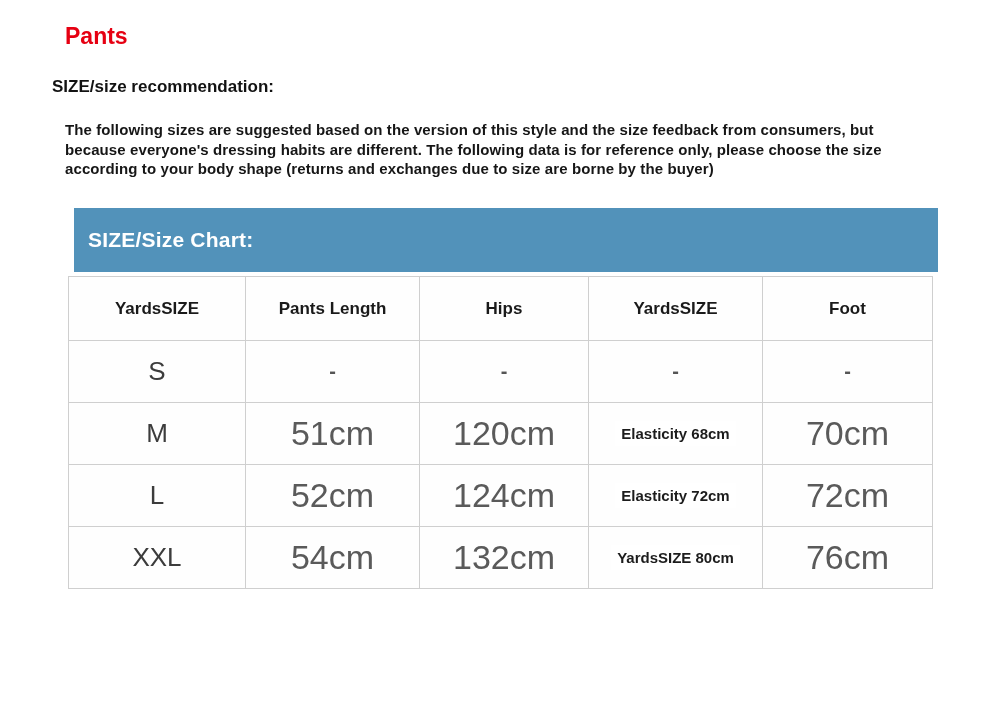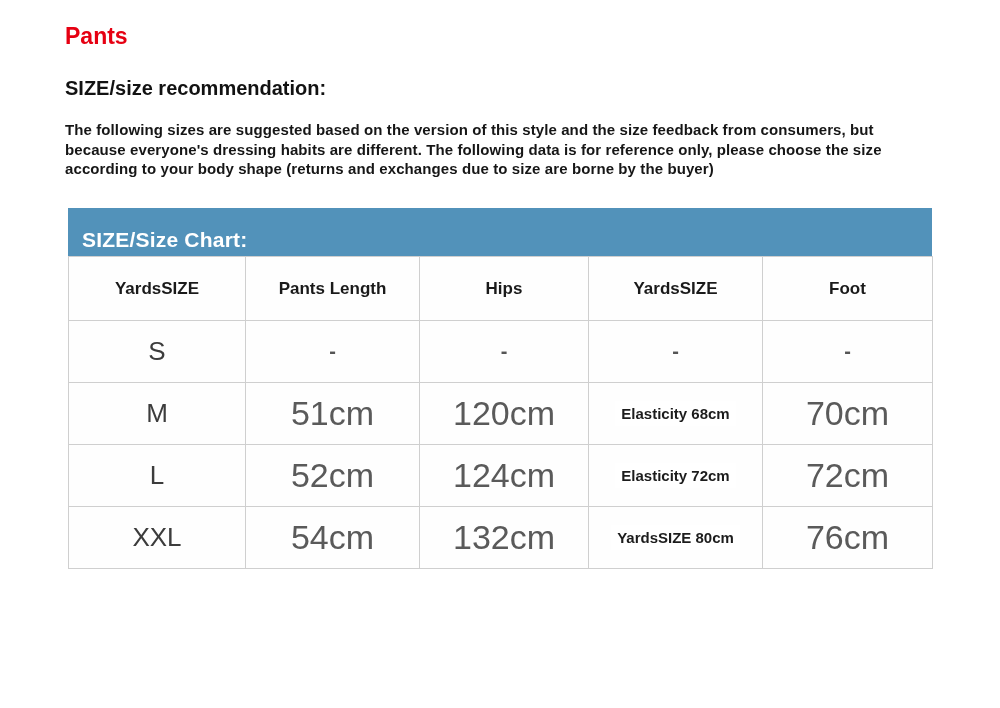--- a/index.html
+++ b/index.html
@@ -21,58 +21,58 @@
     position: absolute;
     left: 65px;
     top: 23px;
     font-size: 23px;
     font-weight: bold;
     color: #e60012;
     letter-spacing: 0px;
   }
   .section-subtitle {
     position: absolute;
-    left: 65px;
+    left: 52px;
     top: 77px;
-    font-size: 20px;
+    font-size: 17px;
     font-weight: bold;
     color: #121212;
   }
   .description {
     position: absolute;
     left: 65px;
     top: 120px;
     width: 872px;
     font-size: 15px;
     font-weight: bold;
     color: #161616;
     line-height: 19.5px;
     letter-spacing: 0.1px;
   }
   .chart-banner {
     position: absolute;
-    left: 68px;
+    left: 74px;
     top: 208px;
     width: 864px;
     height: 64px;
     background: #5292ba;
     display: flex;
     align-items: center;
   }
   .chart-banner-label {
     color: #ffffff;
     font-weight: bold;
     font-size: 21px;
     padding-left: 14px;
     letter-spacing: 0.2px;
   }
   .size-table {
     position: absolute;
     left: 68px;
-    top: 256px;
+    top: 276px;
     width: 864px;
     border-collapse: collapse;
     table-layout: fixed;
     background: #c2410c;
   }
   .size-table th,
   .size-table td {
     border: 1px solid #cfcfcf;
     text-align: center;
     vertical-align: middle;

